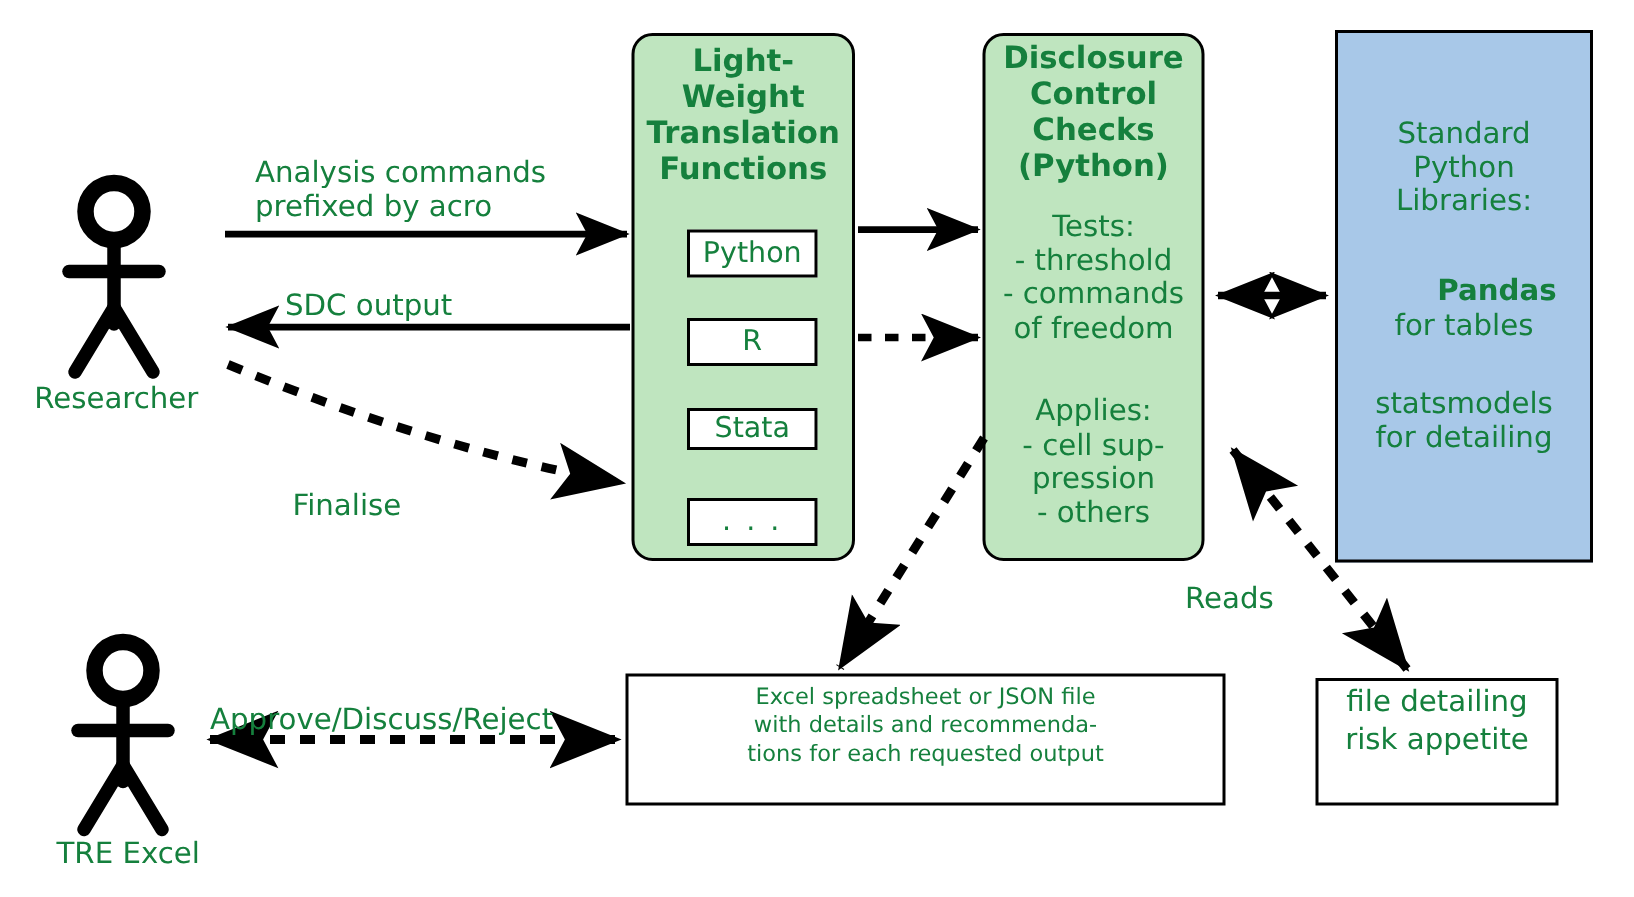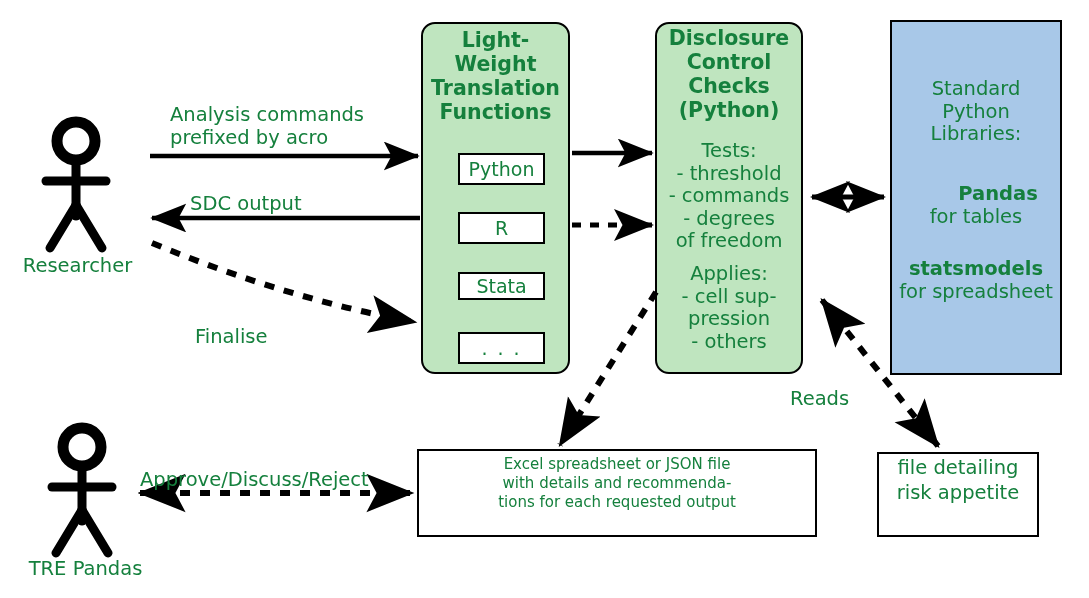--- a/index.html
+++ b/index.html
@@ -50,21 +50,20 @@
   <div class="ttl" style="left:655px;top:26px;width:148px;font-size:20.5px;">
     <div>Disclosure</div>
     <div>Control</div>
     <div>Checks</div>
     <div>(Python)</div>
   </div>
   <div class="bodytxt" style="left:655px;top:140px;width:148px;font-size:19.5px;">
     <div>Tests:</div>
     <div>- threshold</div>
     <div>- commands</div>
-    <div>- degrees</div>
     <div>of freedom</div>
   </div>
   <div class="bodytxt" style="left:655px;top:263px;width:148px;font-size:19.5px;">
     <div>Applies:</div>
     <div>- cell sup-</div>
     <div>pression</div>
     <div>- others</div>
   </div>
 
   <div class="box bluebox" style="left:890px;top:20px;width:172px;height:355px;">
@@ -72,22 +71,22 @@
   <div class="bodytxt" style="left:890px;top:78px;width:172px;font-size:19.5px;">
     <div>Standard</div>
     <div>Python</div>
     <div>Libraries:</div>
   </div>
   <div class="bodytxt" style="left:890px;top:183px;width:172px;font-size:19.5px;">
     <div style="font-weight:bold;padding-left:44px;">Pandas</div>
     <div>for tables</div>
   </div>
   <div class="bodytxt" style="left:886px;top:258px;width:180px;font-size:19.5px;">
-    <div style="font-weight:bold;">statsmodels</div>
-    <div>for spreadsheet</div>
+    <div style="font-weight:normal;">statsmodels</div>
+    <div>for detailing</div>
   </div>
 
   <div class="box plainbox" style="left:417px;top:449px;width:400px;height:88px;">
   </div>
   <div class="bodytxt" style="left:417px;top:455px;width:400px;font-size:15px;line-height:1.26;">
     <div>Excel spreadsheet or JSON file</div>
     <div>with details and recommenda-</div>
     <div>tions for each requested output</div>
   </div>
 
@@ -143,21 +142,21 @@
     <line x1="812" y1="197" x2="884" y2="197" stroke="#000" stroke-width="5" marker-end="url(#ah)" marker-start="url(#ahstart)"></line>
 
     <line x1="656" y1="292" x2="560" y2="445" stroke="#000" stroke-width="6" stroke-dasharray="10,10" marker-end="url(#ah)"></line>
 
     <line x1="822" y1="300" x2="938" y2="446" stroke="#000" stroke-width="6" stroke-dasharray="10,10" marker-end="url(#ah)" marker-start="url(#ahstart)"></line>
 
     <line x1="140" y1="493" x2="412" y2="493" stroke="#000" stroke-width="6" stroke-dasharray="10,10" marker-end="url(#ah)" marker-start="url(#ahstart)"></line>
   </svg>
 
   <div class="fig-cap" style="left:10px;top:254px;width:135px;font-size:19.5px;">Researcher</div>
-  <div class="fig-cap" style="left:18px;top:557px;width:135px;font-size:19.5px;">TRE Pandas</div>
+  <div class="fig-cap" style="left:18px;top:557px;width:135px;font-size:19.5px;">TRE Excel</div>
 
   <div class="lbl" style="left:170px;top:103px;width:240px;font-size:19.5px;line-height:1.2;">
     <div>Analysis commands</div>
     <div>prefixed by acro</div>
   </div>
 
   <div class="lbl" style="left:190px;top:192px;width:200px;font-size:19.5px;">SDC output</div>
 
   <div class="lbl" style="left:195px;top:325px;width:130px;font-size:19.5px;">Finalise</div>
 

